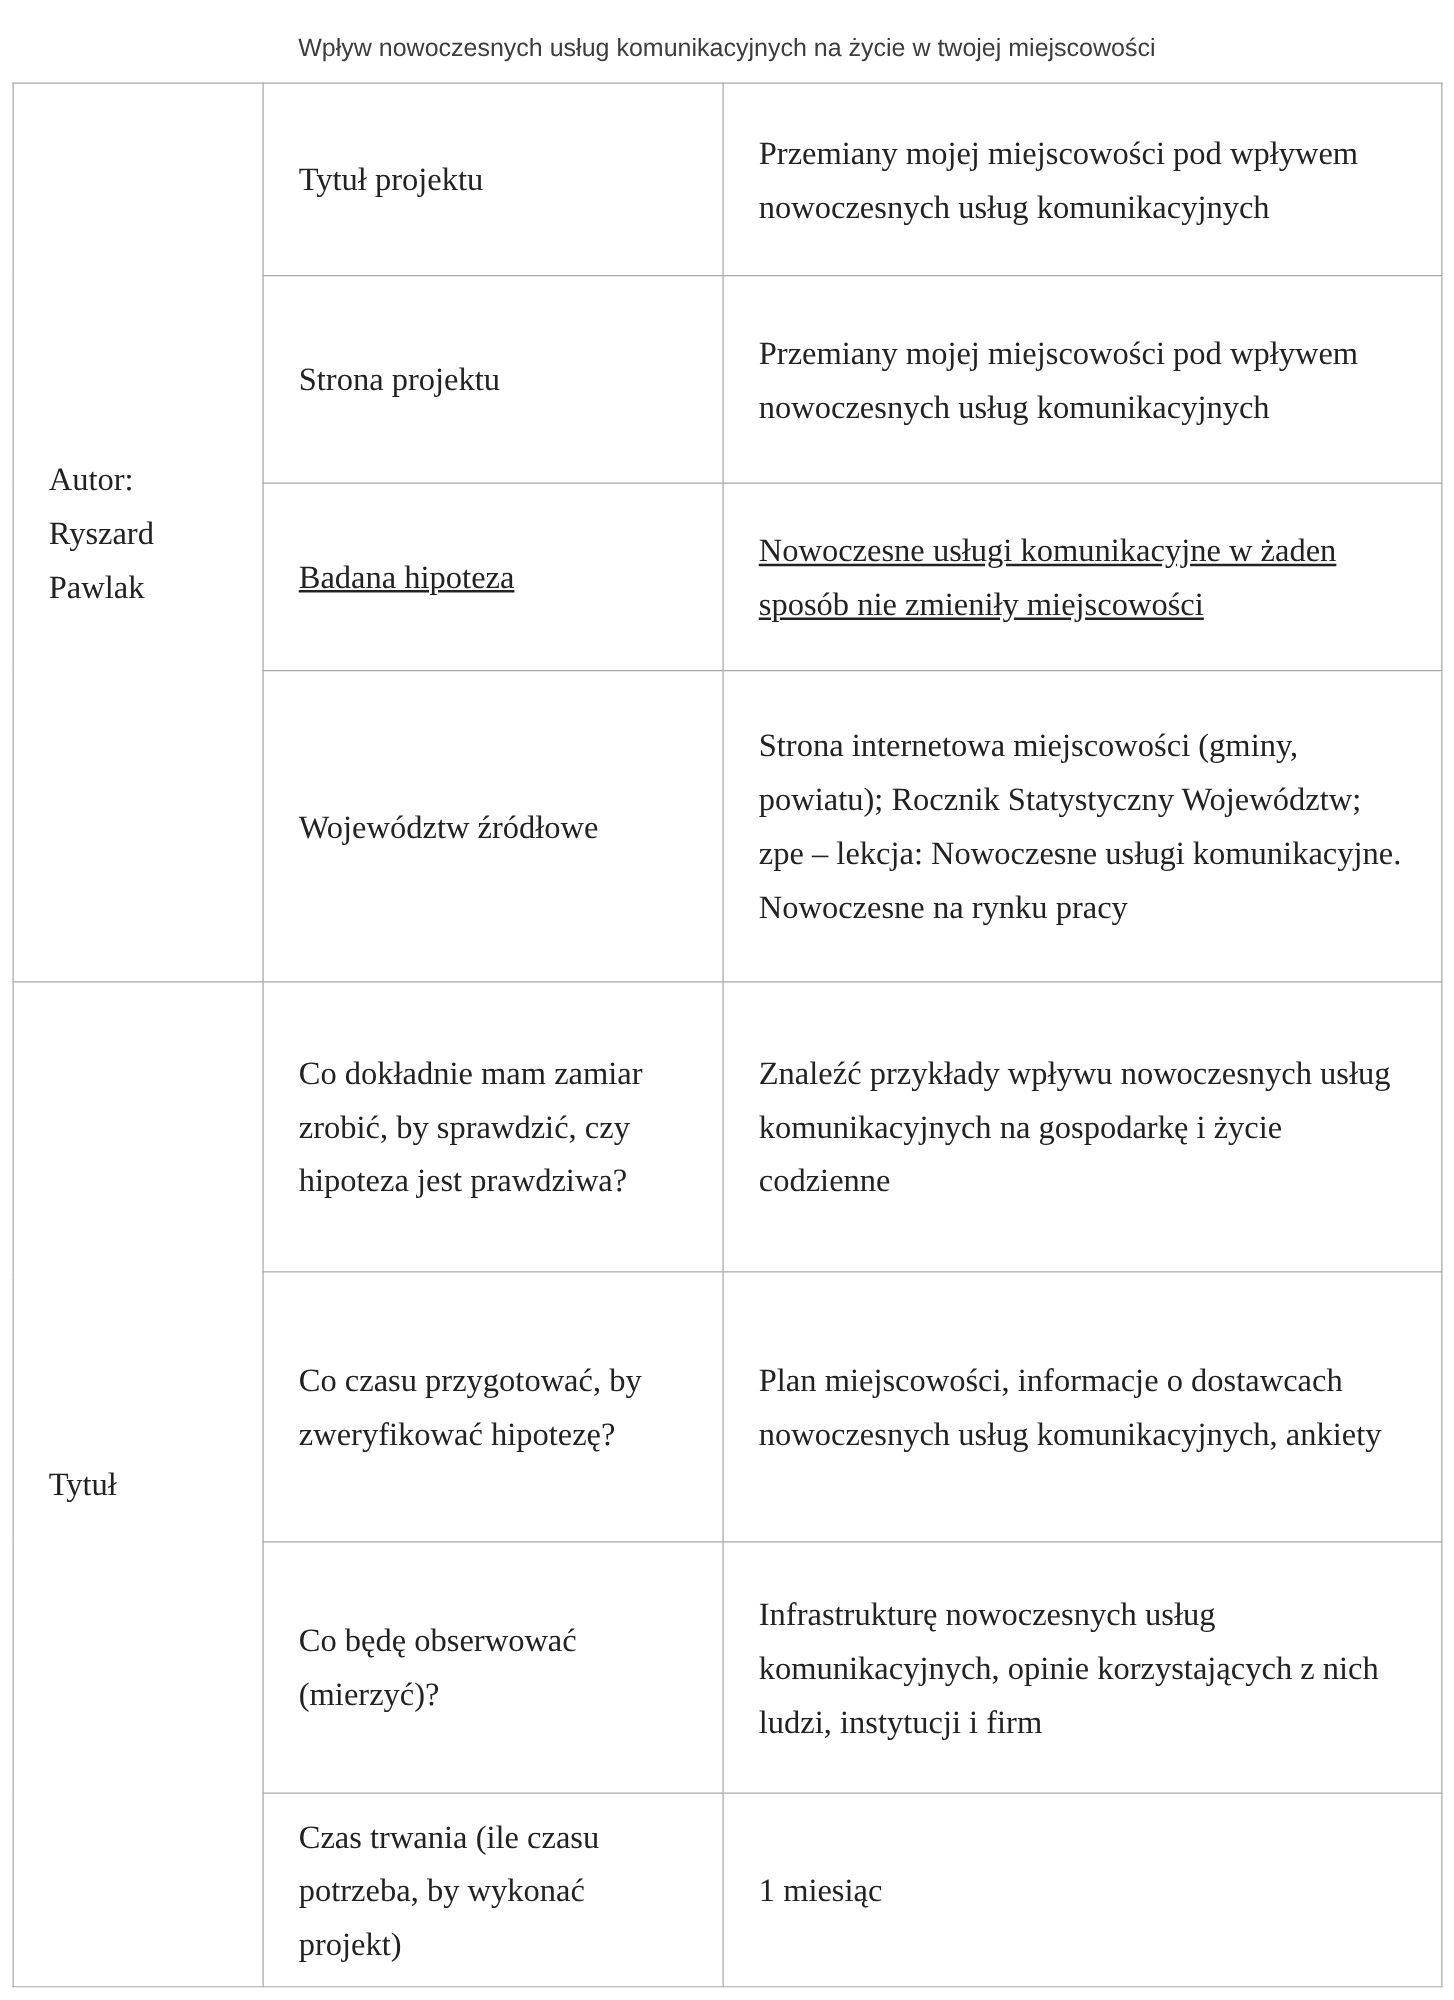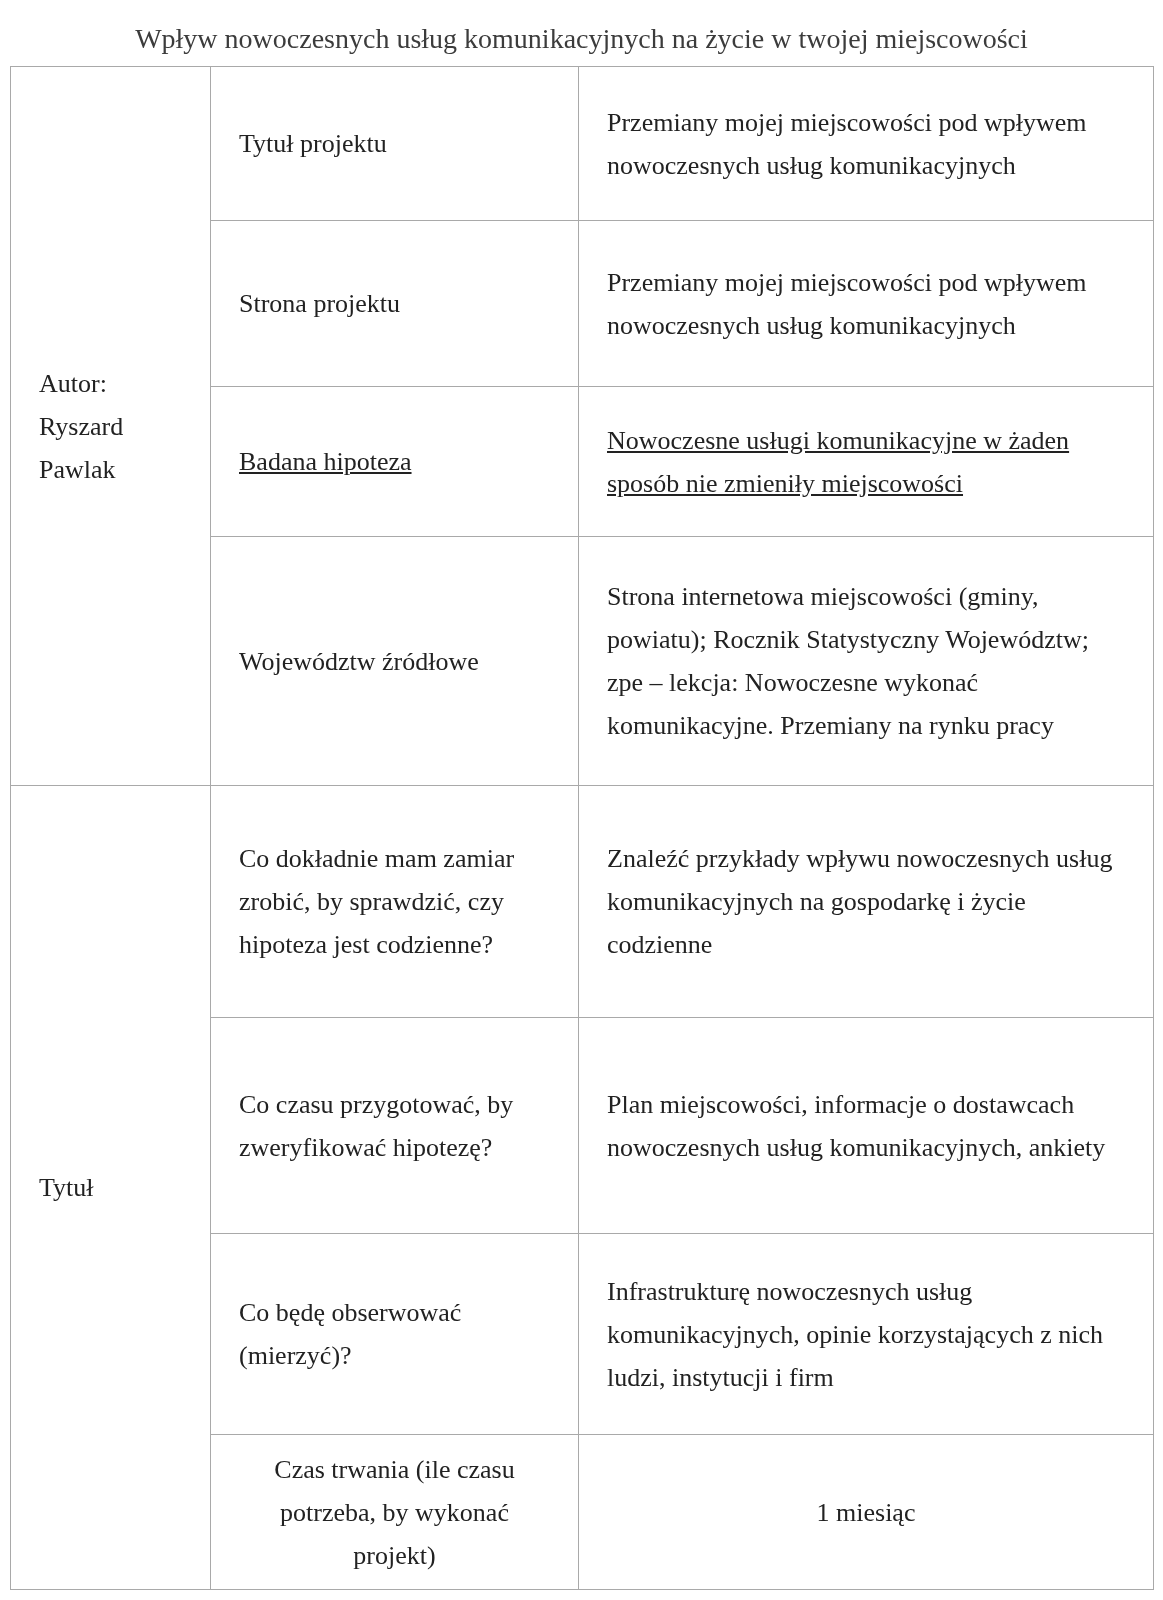--- a/index.html
+++ b/index.html
@@ -10,22 +10,22 @@
   .page {
     width: 1163px;
     background: #ffffff;
     font-family: "Liberation Serif", serif;
     color: #222222;
     box-sizing: border-box;
   }
   .caption {
     padding: 24px 10px 12px 10px;
     text-align: center;
-    font-family: Liberation Serif, serif;
-    font-size: 28px;
+    font-family: Liberation Sans, sans-serif;
+    font-size: 20px;
     line-height: 30px;
     color: #3c3c3c;
   }
   table.project-table {
     border-collapse: collapse;
     margin-left: 10px;
     width: 1143px;
     table-layout: fixed;
   }
   table.project-table td {
@@ -43,21 +43,21 @@
   td.section-head {
     font-weight: normal;
   }
   tr.r1 { height: 154px; }
   tr.r2 { height: 166px; }
   tr.r3 { height: 150px; text-decoration: underline; }
   tr.r4 { height: 249px; }
   tr.r5 { height: 232px; }
   tr.r6 { height: 216px; }
   tr.r7 { height: 201px; }
-  tr.r8 { height: 155px; text-align: center; }
+  tr.r8 { height: 155px; }
 </style>
 </head>
 <body>
 
 <div class="page">
 
   <div class="caption">Wpływ nowoczesnych usług komunikacyjnych na życie w&nbsp;twojej miejscowości</div>
 
   <table class="project-table">
     <colgroup>
@@ -74,25 +74,25 @@
       <tr class="r2">
         <td>Strona projektu</td>
         <td>Przemiany mojej miejscowości pod wpływem nowoczesnych usług komunikacyjnych</td>
       </tr>
       <tr class="r3">
         <td>Badana hipoteza</td>
         <td>Nowoczesne usługi komunikacyjne w&nbsp;żaden sposób nie zmieniły miejscowości</td>
       </tr>
       <tr class="r4">
         <td>Województw źródłowe</td>
-        <td>Strona internetowa miejscowości (gminy, powiatu); Rocznik Statystyczny Województw; zpe – lekcja: Nowoczesne wykonać komunikacyjne. Przemiany na rynku pracy</td>
+        <td>Strona internetowa miejscowości (gminy, powiatu); Rocznik Statystyczny Województw; zpe – lekcja: Nowoczesne usługi komunikacyjne. Nowoczesne na rynku pracy</td>
       </tr>
       <tr class="r5">
         <td class="section-head" rowspan="4">Tytuł</td>
-        <td>Co dokładnie mam zamiar zrobić, by sprawdzić, czy hipoteza jest codzienne?</td>
+        <td>Co dokładnie mam zamiar zrobić, by sprawdzić, czy hipoteza jest prawdziwa?</td>
         <td>Znaleźć przykłady wpływu nowoczesnych usług komunikacyjnych na gospodarkę i&nbsp;życie codzienne</td>
       </tr>
       <tr class="r6">
         <td>Co czasu przygotować, by zweryfikować hipotezę?</td>
         <td>Plan miejscowości, informacje o&nbsp;dostawcach nowoczesnych usług komunikacyjnych, ankiety</td>
       </tr>
       <tr class="r7">
         <td>Co będę obserwować (mierzyć)?</td>
         <td>Infrastrukturę nowoczesnych usług komunikacyjnych, opinie korzystających z&nbsp;nich ludzi, instytucji i&nbsp;firm</td>
       </tr>

